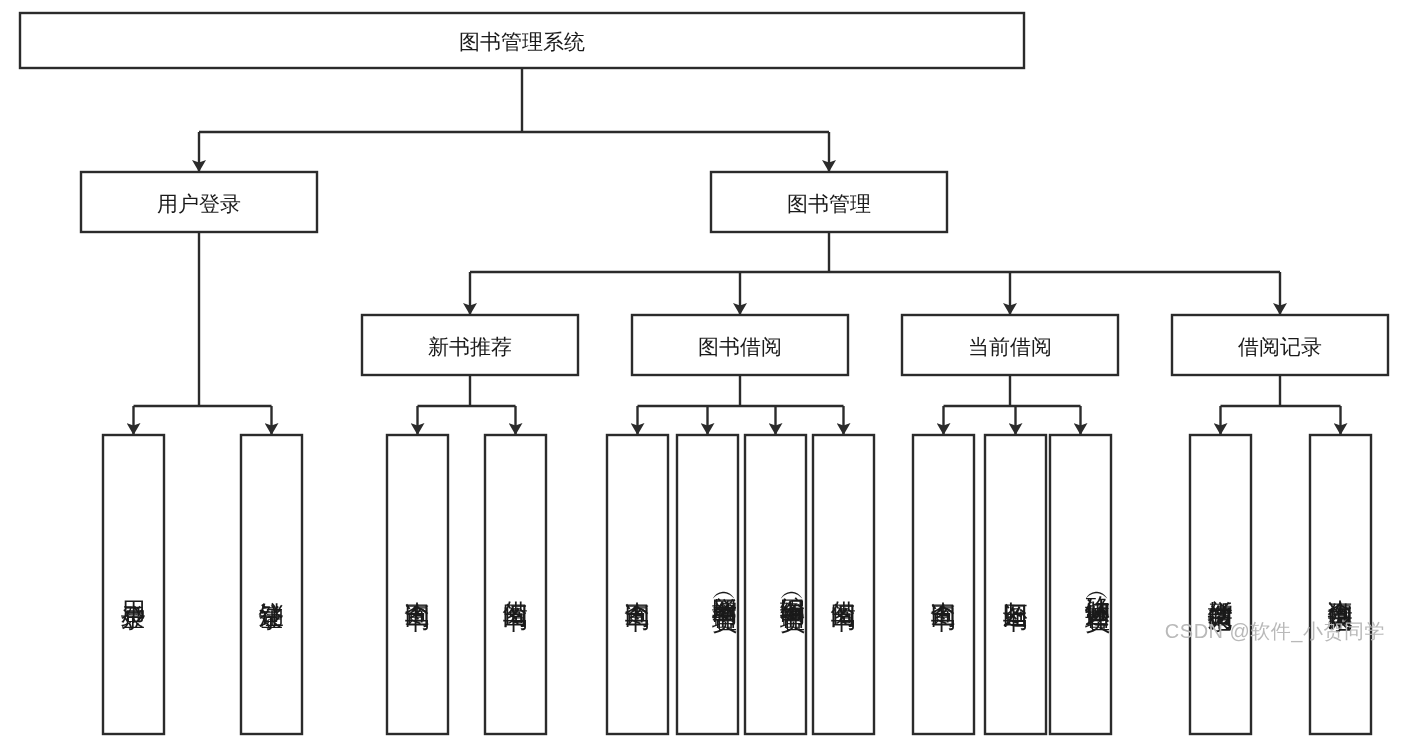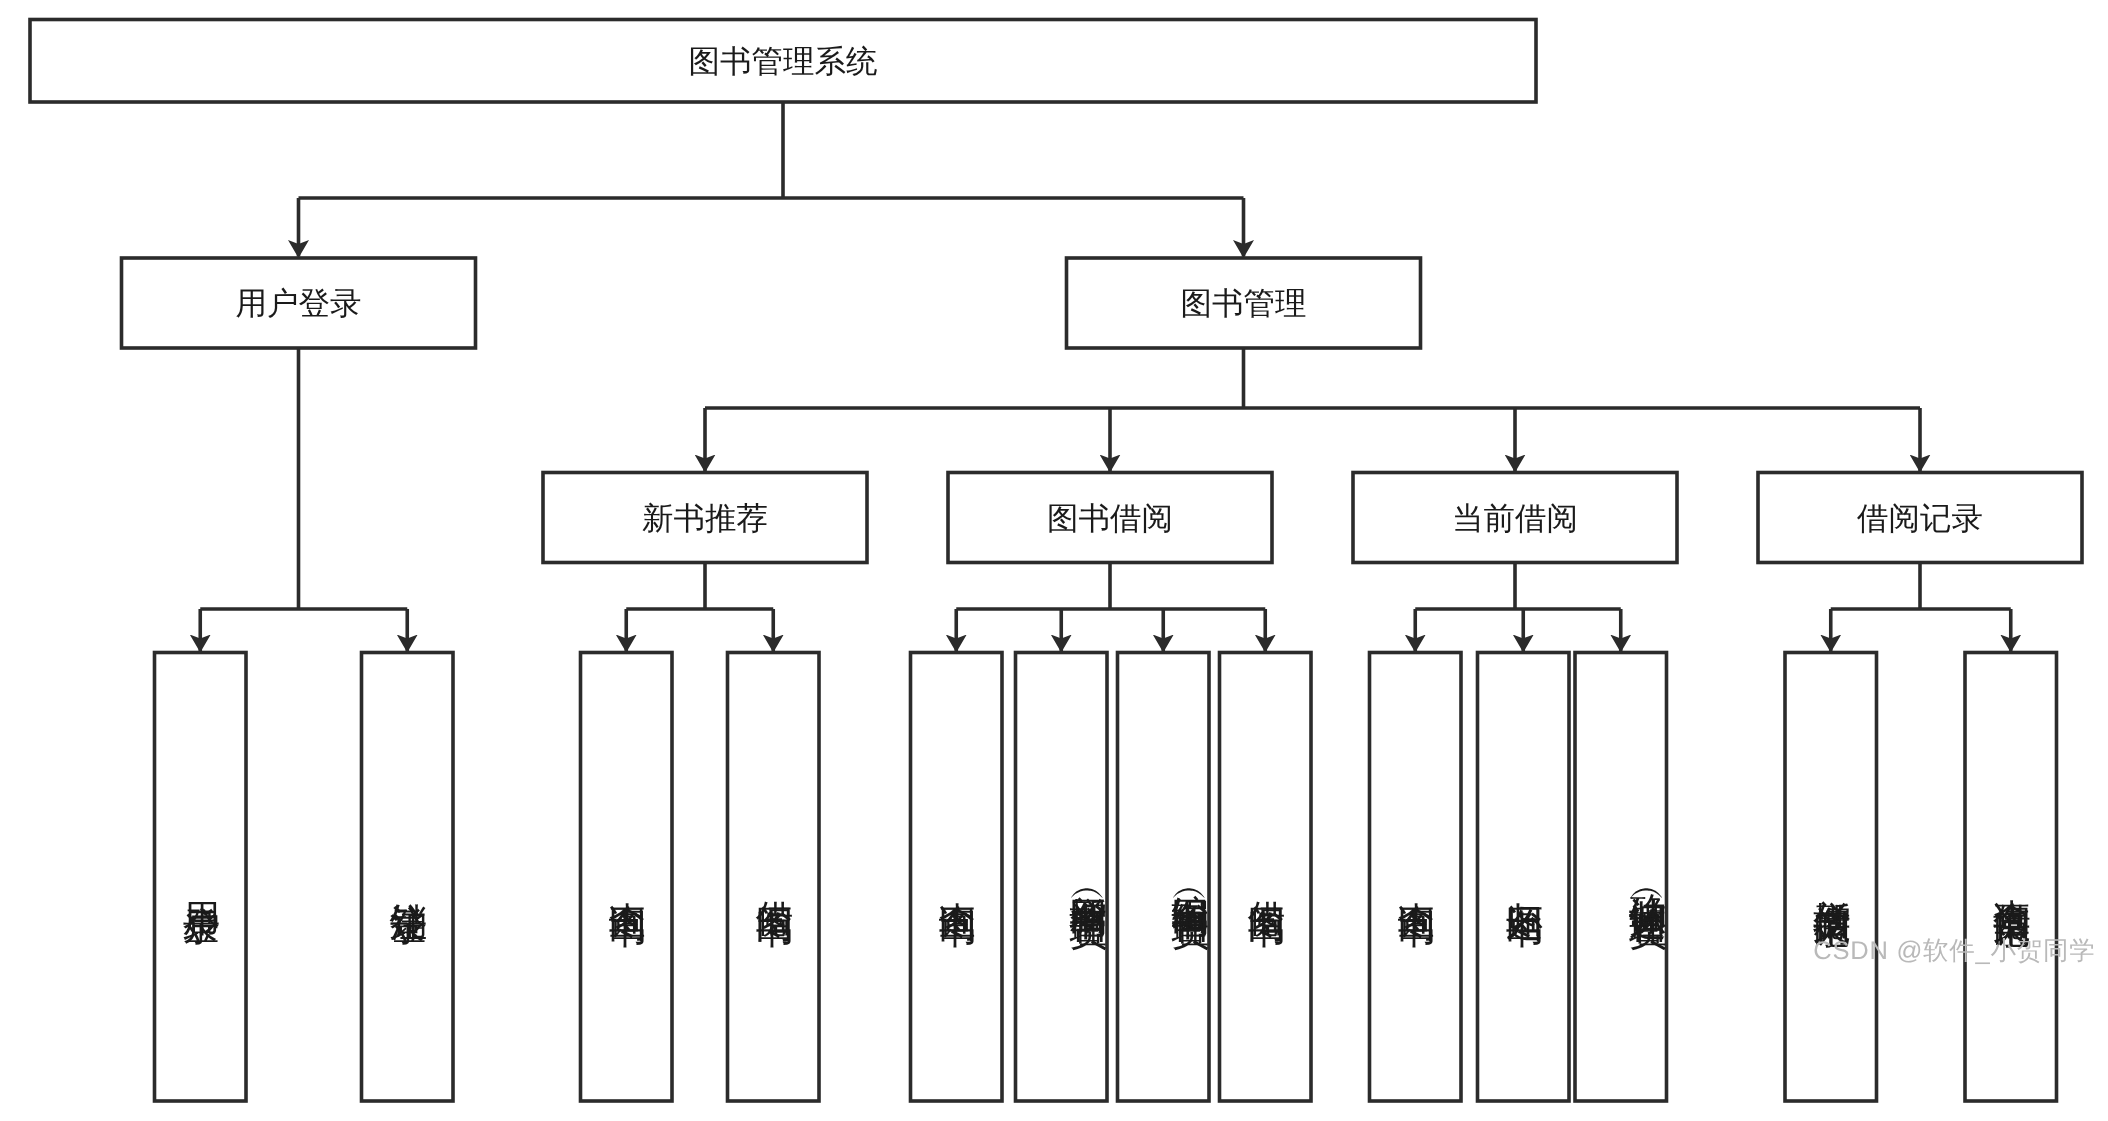--- a/index.html
+++ b/index.html
@@ -56,24 +56,24 @@
     font-size: 25px;
     line-height: 1.06;
     letter-spacing: 2px;
     color: #1a1a1a;
     text-align: center;
     white-space: nowrap;
     pointer-events: none;
   }
   .watermark {
     position: absolute;
-    right: 8px;
+    right: 20px;
     bottom: 6px;
     font-family: "Liberation Sans", "DejaVu Sans", sans-serif;
-    font-size: 17px;
+    font-size: 20px;
     color: #b9b9b9;
     letter-spacing: 0.5px;
     white-space: nowrap;
   }
 </style>
 </head>
 <body>
 
 <div id="diagram-root">
 

